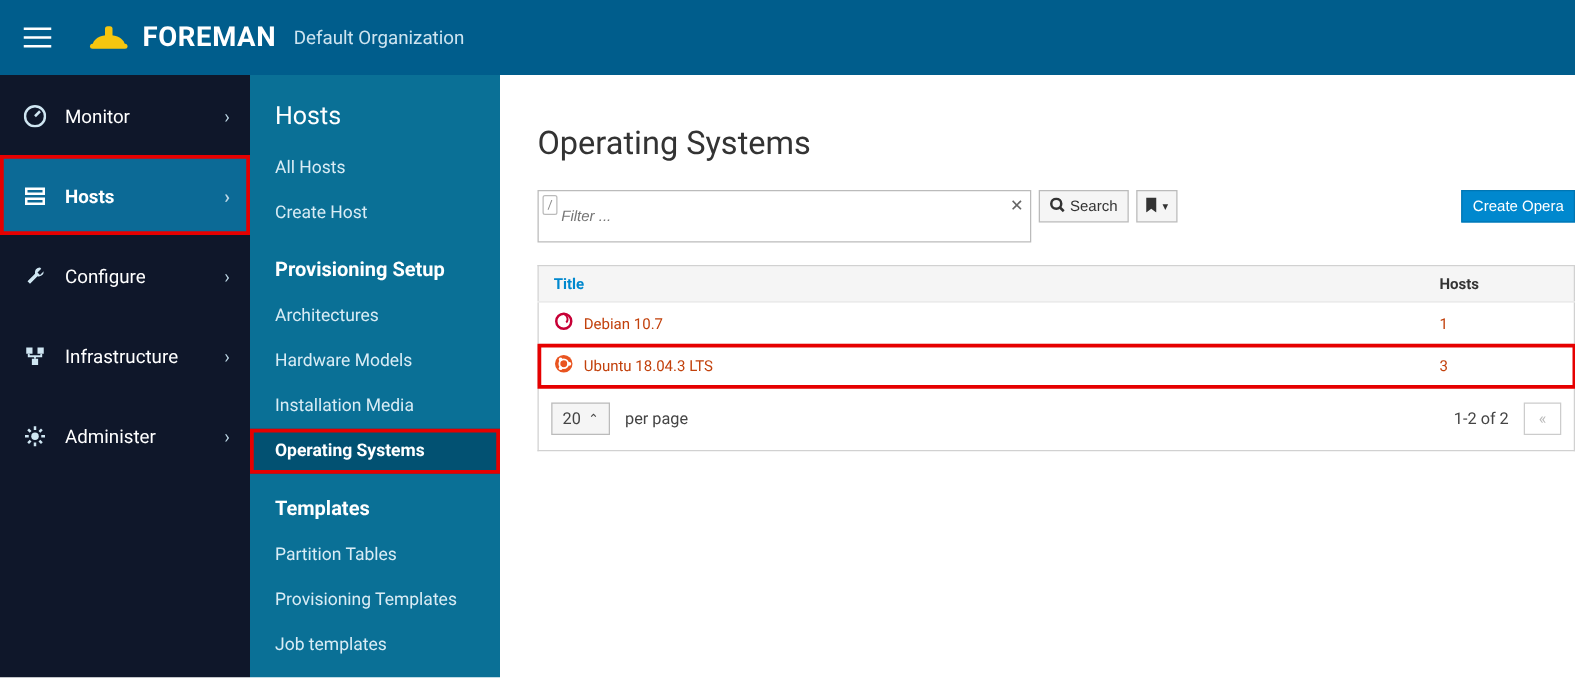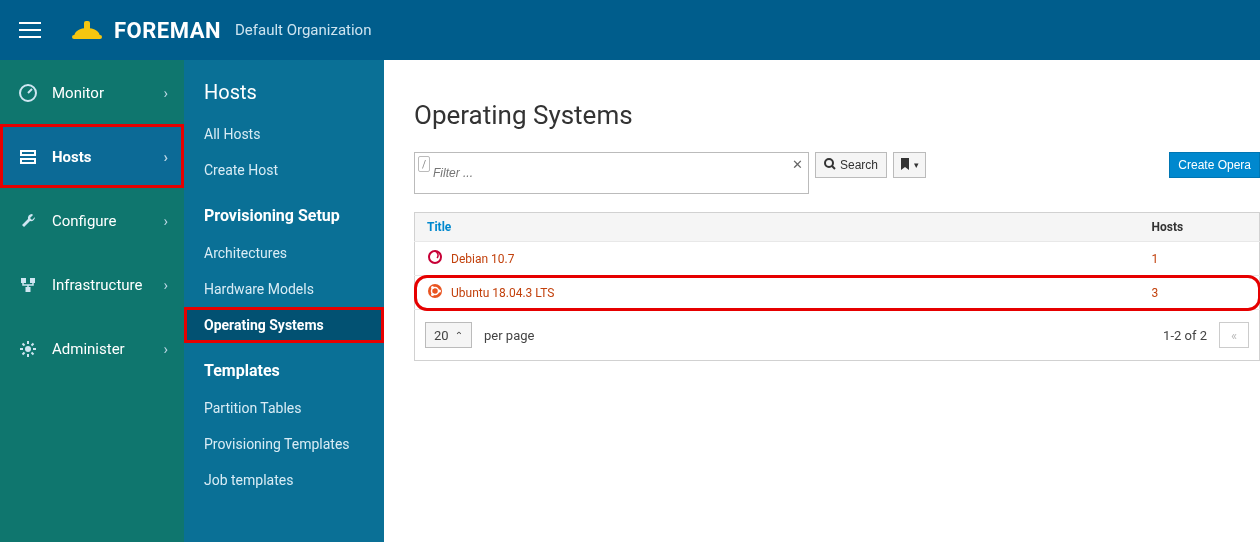--- a/index.html
+++ b/index.html
@@ -52,22 +52,22 @@
   margin-left: 14px;
   font-size: 15px;
   color: #cde4f0;
 }
 .body-wrap {
   flex: 1;
   display: flex;
   min-height: 0;
 }
 .sidebar-primary {
-  width: 184px;
-  background: #0f766e;
+  width: 200px;
+  background: #0f172a;
   color: #fff;
 }
 .side-item {
   height: 64px;
   display: flex;
   align-items: center;
   padding: 0 18px;
   gap: 14px;
   font-size: 15px;
   cursor: pointer;
@@ -207,21 +207,20 @@
   background: #f5f5f5;
   color: #0088ce;
   font-weight: 700;
 }
 .table th.hosts-col { color: #333; }
 .table td a { color: #c2410c; text-decoration: none; }
 .os-cell { display: flex; align-items: center; gap: 8px; }
 .row-highlight {
   outline: 3px solid #e60000;
   outline-offset: -2px;
-  border-radius: 12px;
 }
 .hosts-col { width: 120px; }
 .pager {
   display: flex;
   align-items: center;
   gap: 12px;
   padding: 12px 10px;
   border: 1px solid #d1d1d1;
   border-top: none;
   font-size: 13px;
@@ -326,20 +325,21 @@
   </div>
 
   <div class="sidebar-secondary">
     <div class="sec-title">Hosts</div>
     <div class="sec-link">All Hosts</div>
     <div class="sec-link">Create Host</div>
 
     <div class="sec-heading">Provisioning Setup</div>
     <div class="sec-link">Architectures</div>
     <div class="sec-link">Hardware Models</div>
+    <div class="sec-link">Installation Media</div>
     <div class="sec-link selected highlight-red">Operating Systems</div>
 
     <div class="sec-heading">Templates</div>
     <div class="sec-link">Partition Tables</div>
     <div class="sec-link">Provisioning Templates</div>
     <div class="sec-link">Job templates</div>
   </div>
 
   <div class="main">
     <h1 class="page-title">Operating Systems</h1>

